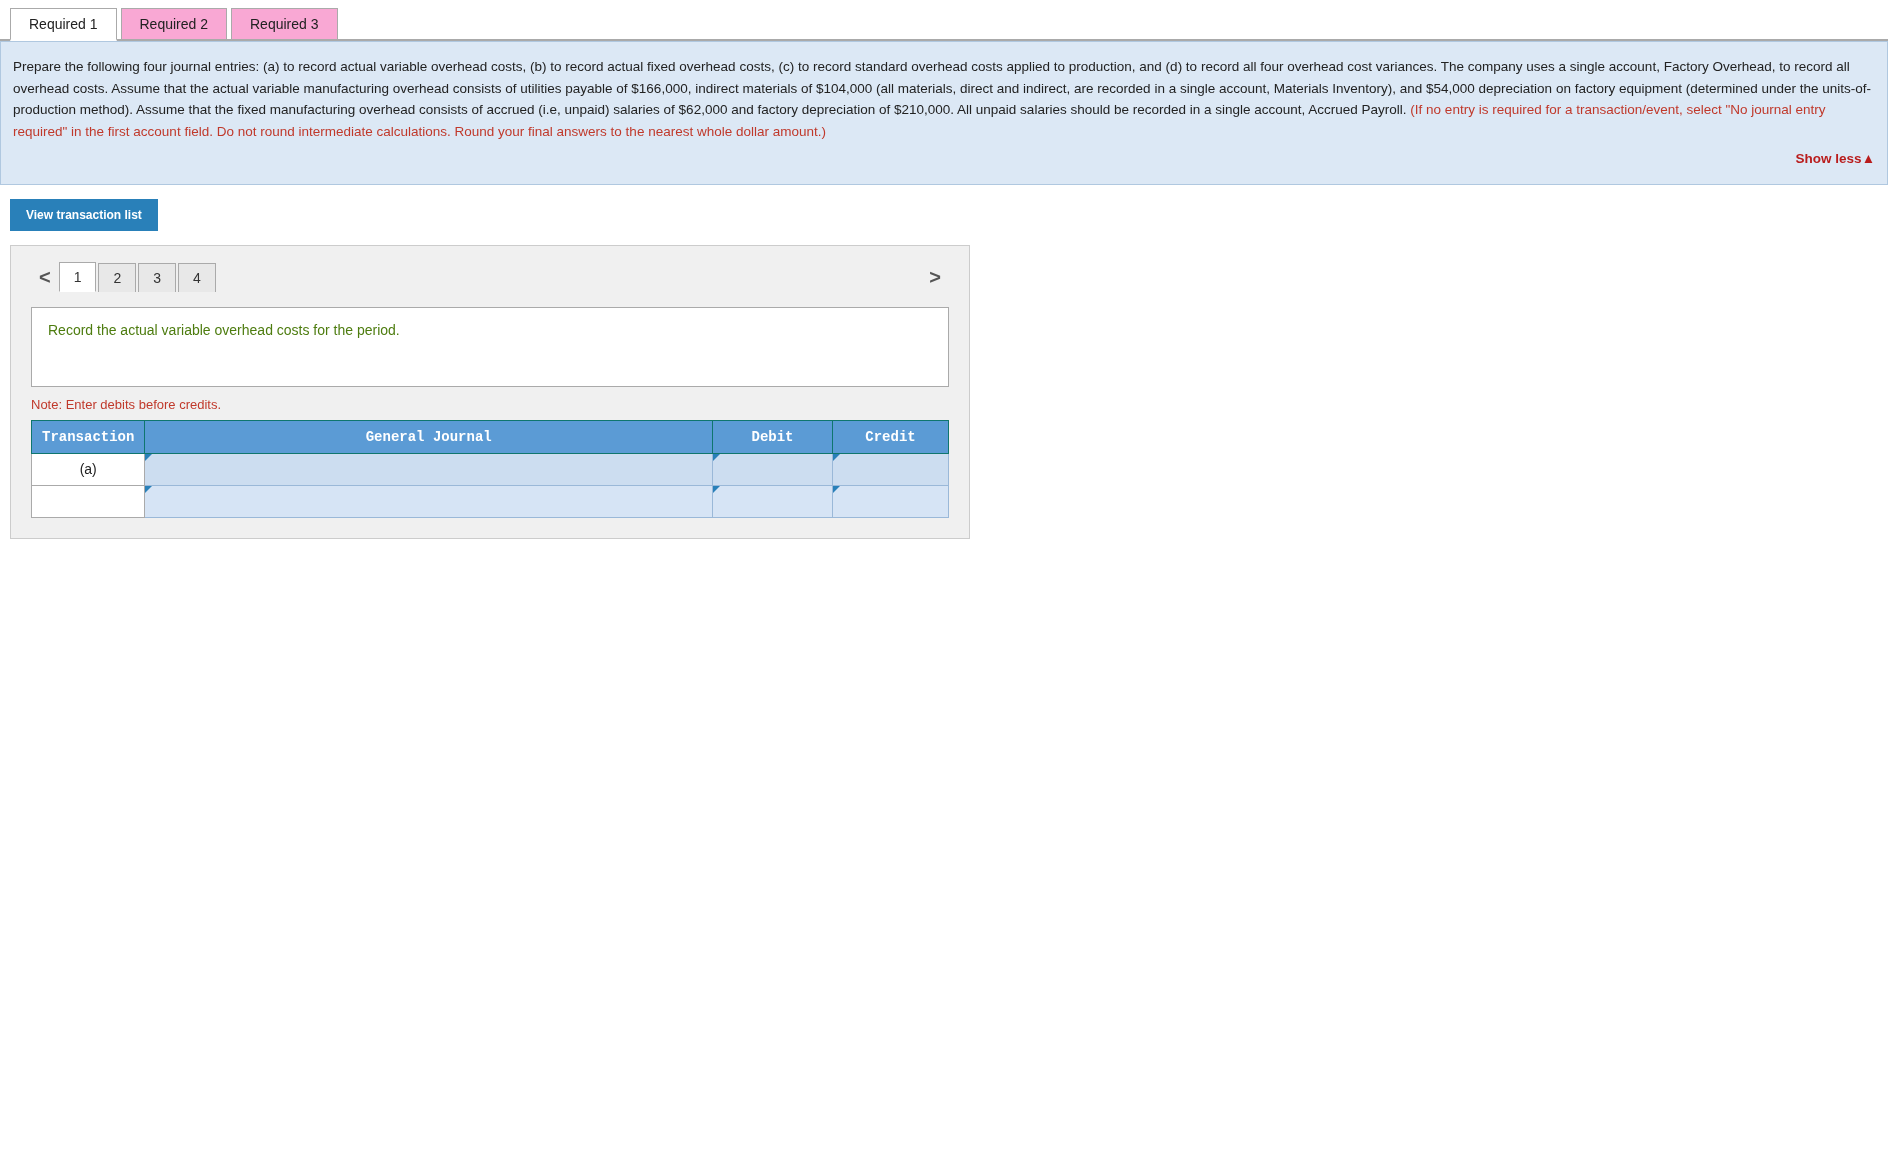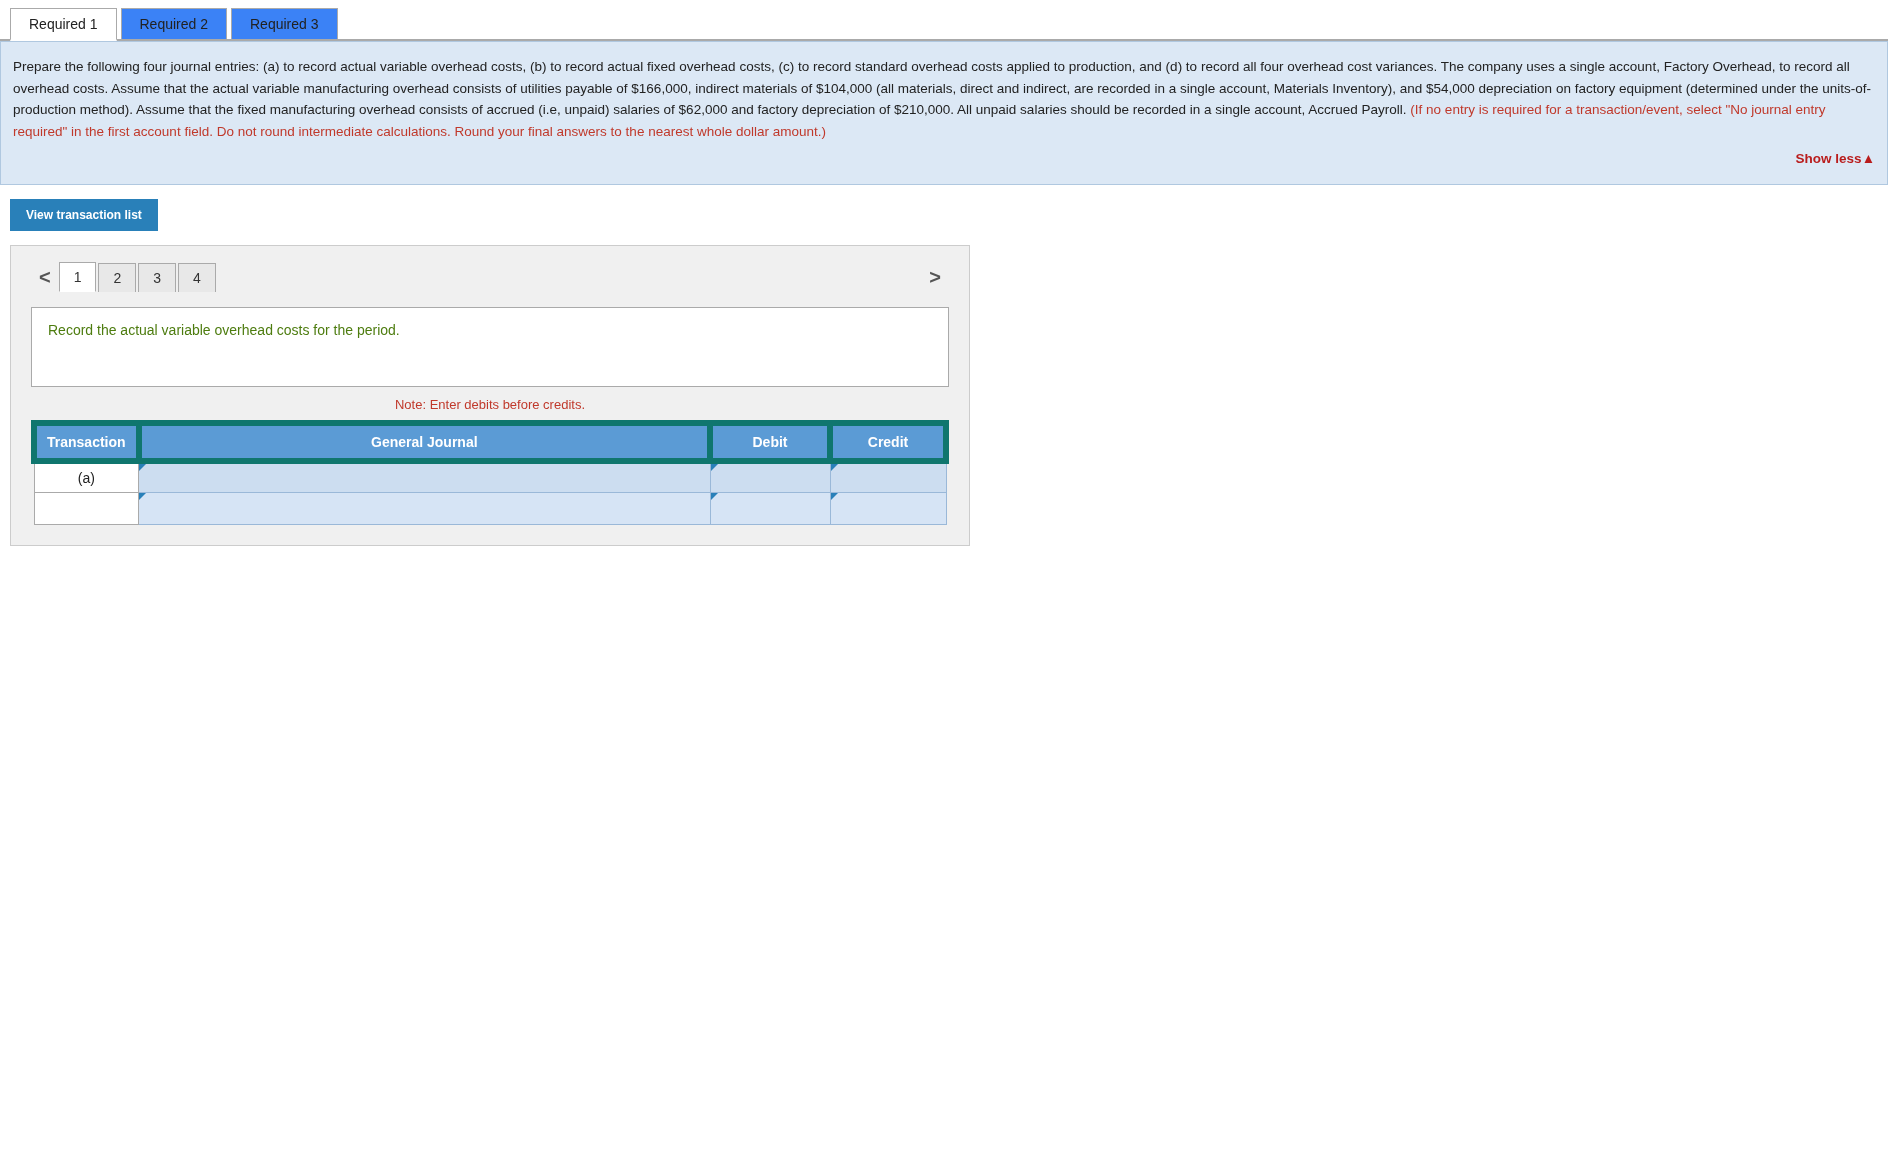--- a/index.html
+++ b/index.html
@@ -15,21 +15,21 @@
       display: flex;
       border-bottom: 2px solid #aaa;
       padding-top: 8px;
       padding-left: 10px;
       background: #fff;
     }
     .tab {
       padding: 7px 18px;
       border: 1px solid #aaa;
       border-bottom: none;
-      background: #3b82f6;
+      background: #f9a8d4;
       cursor: pointer;
       margin-right: 4px;
       font-size: 14px;
       color: #222;
     }
     .tab.active {
       background: #fff;
       border-bottom: 2px solid #fff;
       margin-bottom: -2px;
       font-weight: normal;
@@ -138,38 +138,38 @@
       min-height: 80px;
       font-size: 14px;
       color: #4d7c0f;
     }
 
     
     .note-text {
       color: #c0392b;
       font-size: 13px;
       margin-bottom: 8px;
-      text-align: center;
     }
 
     
     .journal-table {
       width: 100%;
       border-collapse: collapse;
       font-size: 14px;
     }
     .journal-table thead tr {
       background: #5b9bd5;
       color: #fff;
     }
     .journal-table thead th {
       padding: 8px 10px;
       text-align: center;
       font-weight: bold;
-      border: 6px solid #0f766e;
+      border: 1px solid #0f766e;
+      font-family: Liberation Mono, monospace;
     }
     .journal-table thead th:first-child {
       text-align: center;
     }
     .journal-table tbody tr {
       background: #d6e4f5;
     }
     .journal-table tbody tr:nth-child(odd) {
       background: #ccddf0;
     }

